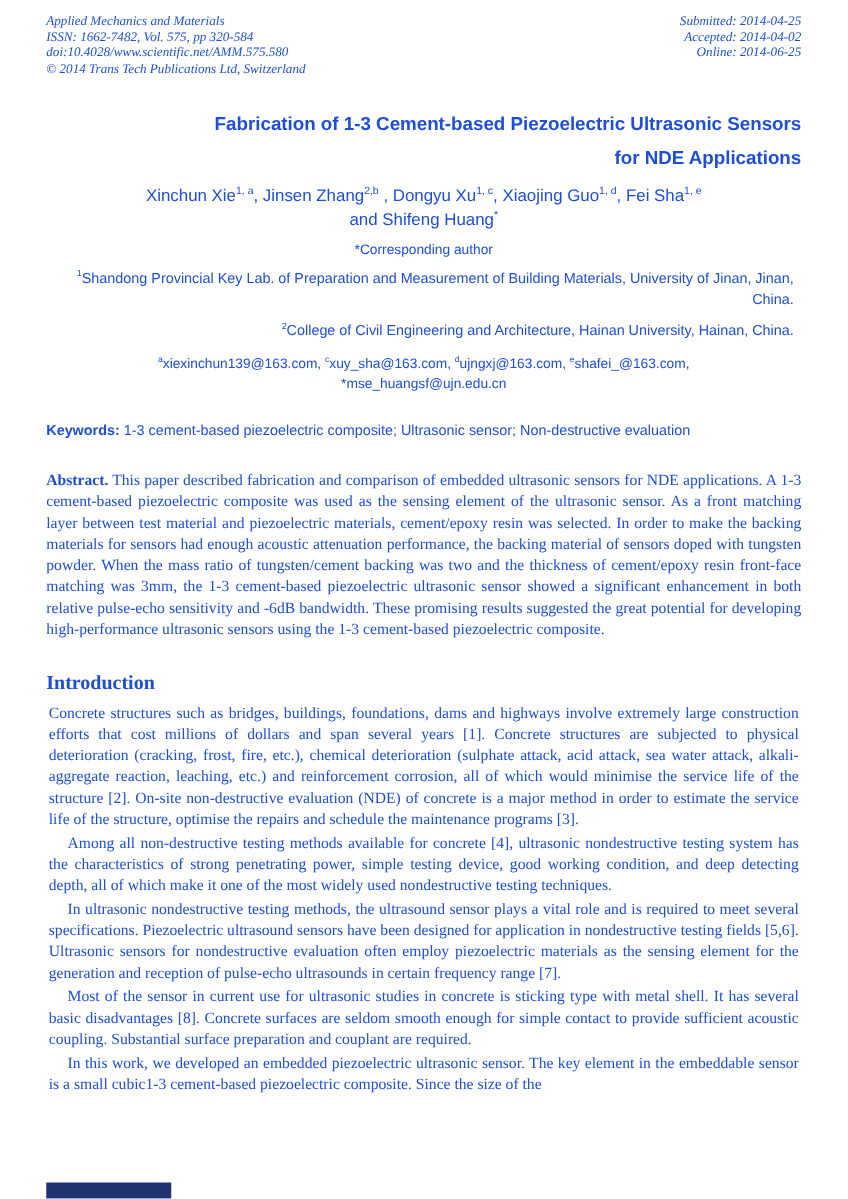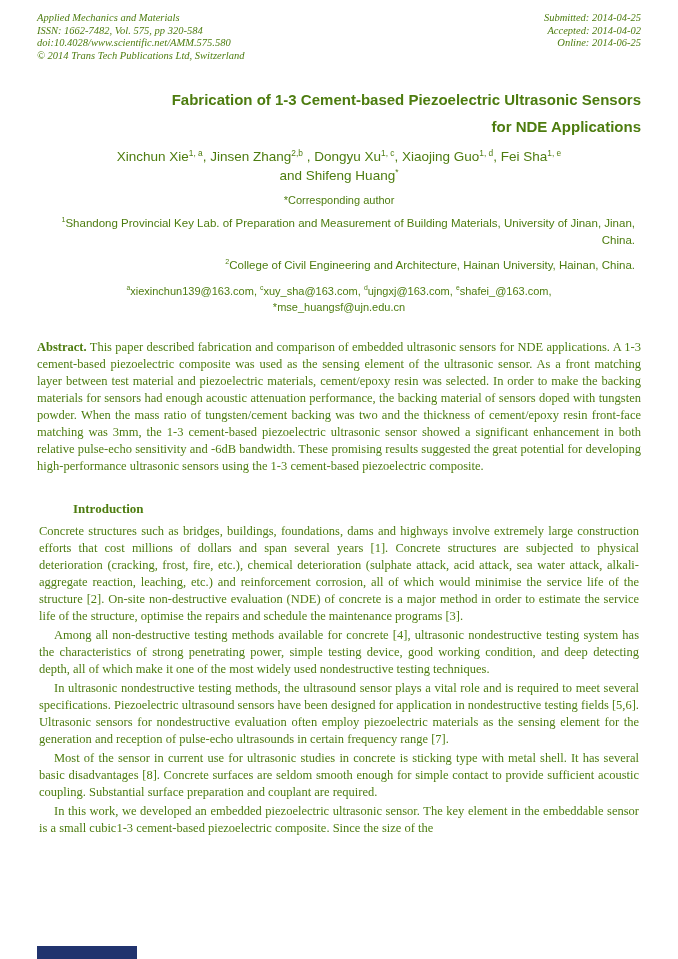--- a/index.html
+++ b/index.html
@@ -2,21 +2,21 @@
 <html><head>
 <meta charset="utf-8">
 <style>
   html, body { margin: 0; padding: 0; background: #ffffff; }
   .page {
     position: relative;
     width: 678px;
     height: 959px;
     background: #ffffff;
     overflow: hidden;
-    color: #4d7c0f;
+    color: #1d4ed8;
     font-family: "Liberation Serif", serif;
   }
   .content { margin: 0 37px; }
 
   
   .header {
     display: flex;
     justify-content: space-between;
     padding-top: 12px;
     font-style: italic;
@@ -79,22 +79,21 @@
 
   .abstract {
     margin-top: 23px;
     text-align: justify;
     font-size: 12.5px;
     line-height: 17px;
   }
   .section-heading {
     margin-top: 26px;
     font-weight: bold;
-    font-size: 13px;
-    margin-left: 36px;
+    font-size: 16px;
   }
   .intro { margin-top: 6px; }
   .intro p {
     margin: 2px;
     text-align: justify;
     font-size: 12.5px;
     line-height: 17px;
   }
   .intro p.indent { text-indent: 15px; }
 
@@ -139,20 +138,23 @@
     <div class="corresponding">*Corresponding author</div>
 
     <div class="affil"><sup>1</sup>Shandong Provincial Key Lab. of Preparation and Measurement of Building Materials, University of Jinan, Jinan, China.</div>
     <div class="affil"><sup>2</sup>College of Civil Engineering and Architecture, Hainan University, Hainan, China.</div>
 
     <div class="emails">
       <div><sup>a</sup>xiexinchun139@163.com, <sup>c</sup>xuy_sha@163.com, <sup>d</sup>ujngxj@163.com, <sup>e</sup>shafei_@163.com,</div>
       <div>*mse_huangsf@ujn.edu.cn</div>
     </div>
 
+    <div class="keywords">
+      <b>Keywords:</b><span> 1-3 cement-based piezoelectric composite; Ultrasonic sensor; Non-destructive evaluation</span>
+    </div>
 
     <div class="abstract">
       <b>Abstract.</b><span> This paper described fabrication and comparison of embedded ultrasonic sensors for NDE applications. A 1-3 cement-based piezoelectric composite was used as the sensing element of the ultrasonic sensor. As a front matching layer between test material and piezoelectric materials, cement/epoxy resin was selected. In order to make the backing materials for sensors had enough acoustic attenuation performance, the backing material of sensors doped with tungsten powder. When the mass ratio of tungsten/cement backing was two and the thickness of cement/epoxy resin front-face matching was 3mm, the 1-3 cement-based piezoelectric ultrasonic sensor showed a significant enhancement in both relative pulse-echo sensitivity and -6dB bandwidth. These promising results suggested the great potential for developing high-performance ultrasonic sensors using the 1-3 cement-based piezoelectric composite.</span>
     </div>
 
     <div class="section-heading">Introduction</div>
 
     <div class="intro">
       <p>Concrete structures such as bridges, buildings, foundations, dams and highways involve extremely large construction efforts that cost millions of dollars and span several years [1]. Concrete structures are subjected to physical deterioration (cracking, frost, fire, etc.), chemical deterioration (sulphate attack, acid attack, sea water attack, alkali-aggregate reaction, leaching, etc.) and reinforcement corrosion, all of which would minimise the service life of the structure [2]. On-site non-destructive evaluation (NDE) of concrete is a major method in order to estimate the service life of the structure, optimise the repairs and schedule the maintenance programs [3].</p>
       <p class="indent">Among all non-destructive testing methods available for concrete [4], ultrasonic nondestructive testing system has the characteristics of strong penetrating power, simple testing device, good working condition, and deep detecting depth, all of which make it one of the most widely used nondestructive testing techniques.</p>

